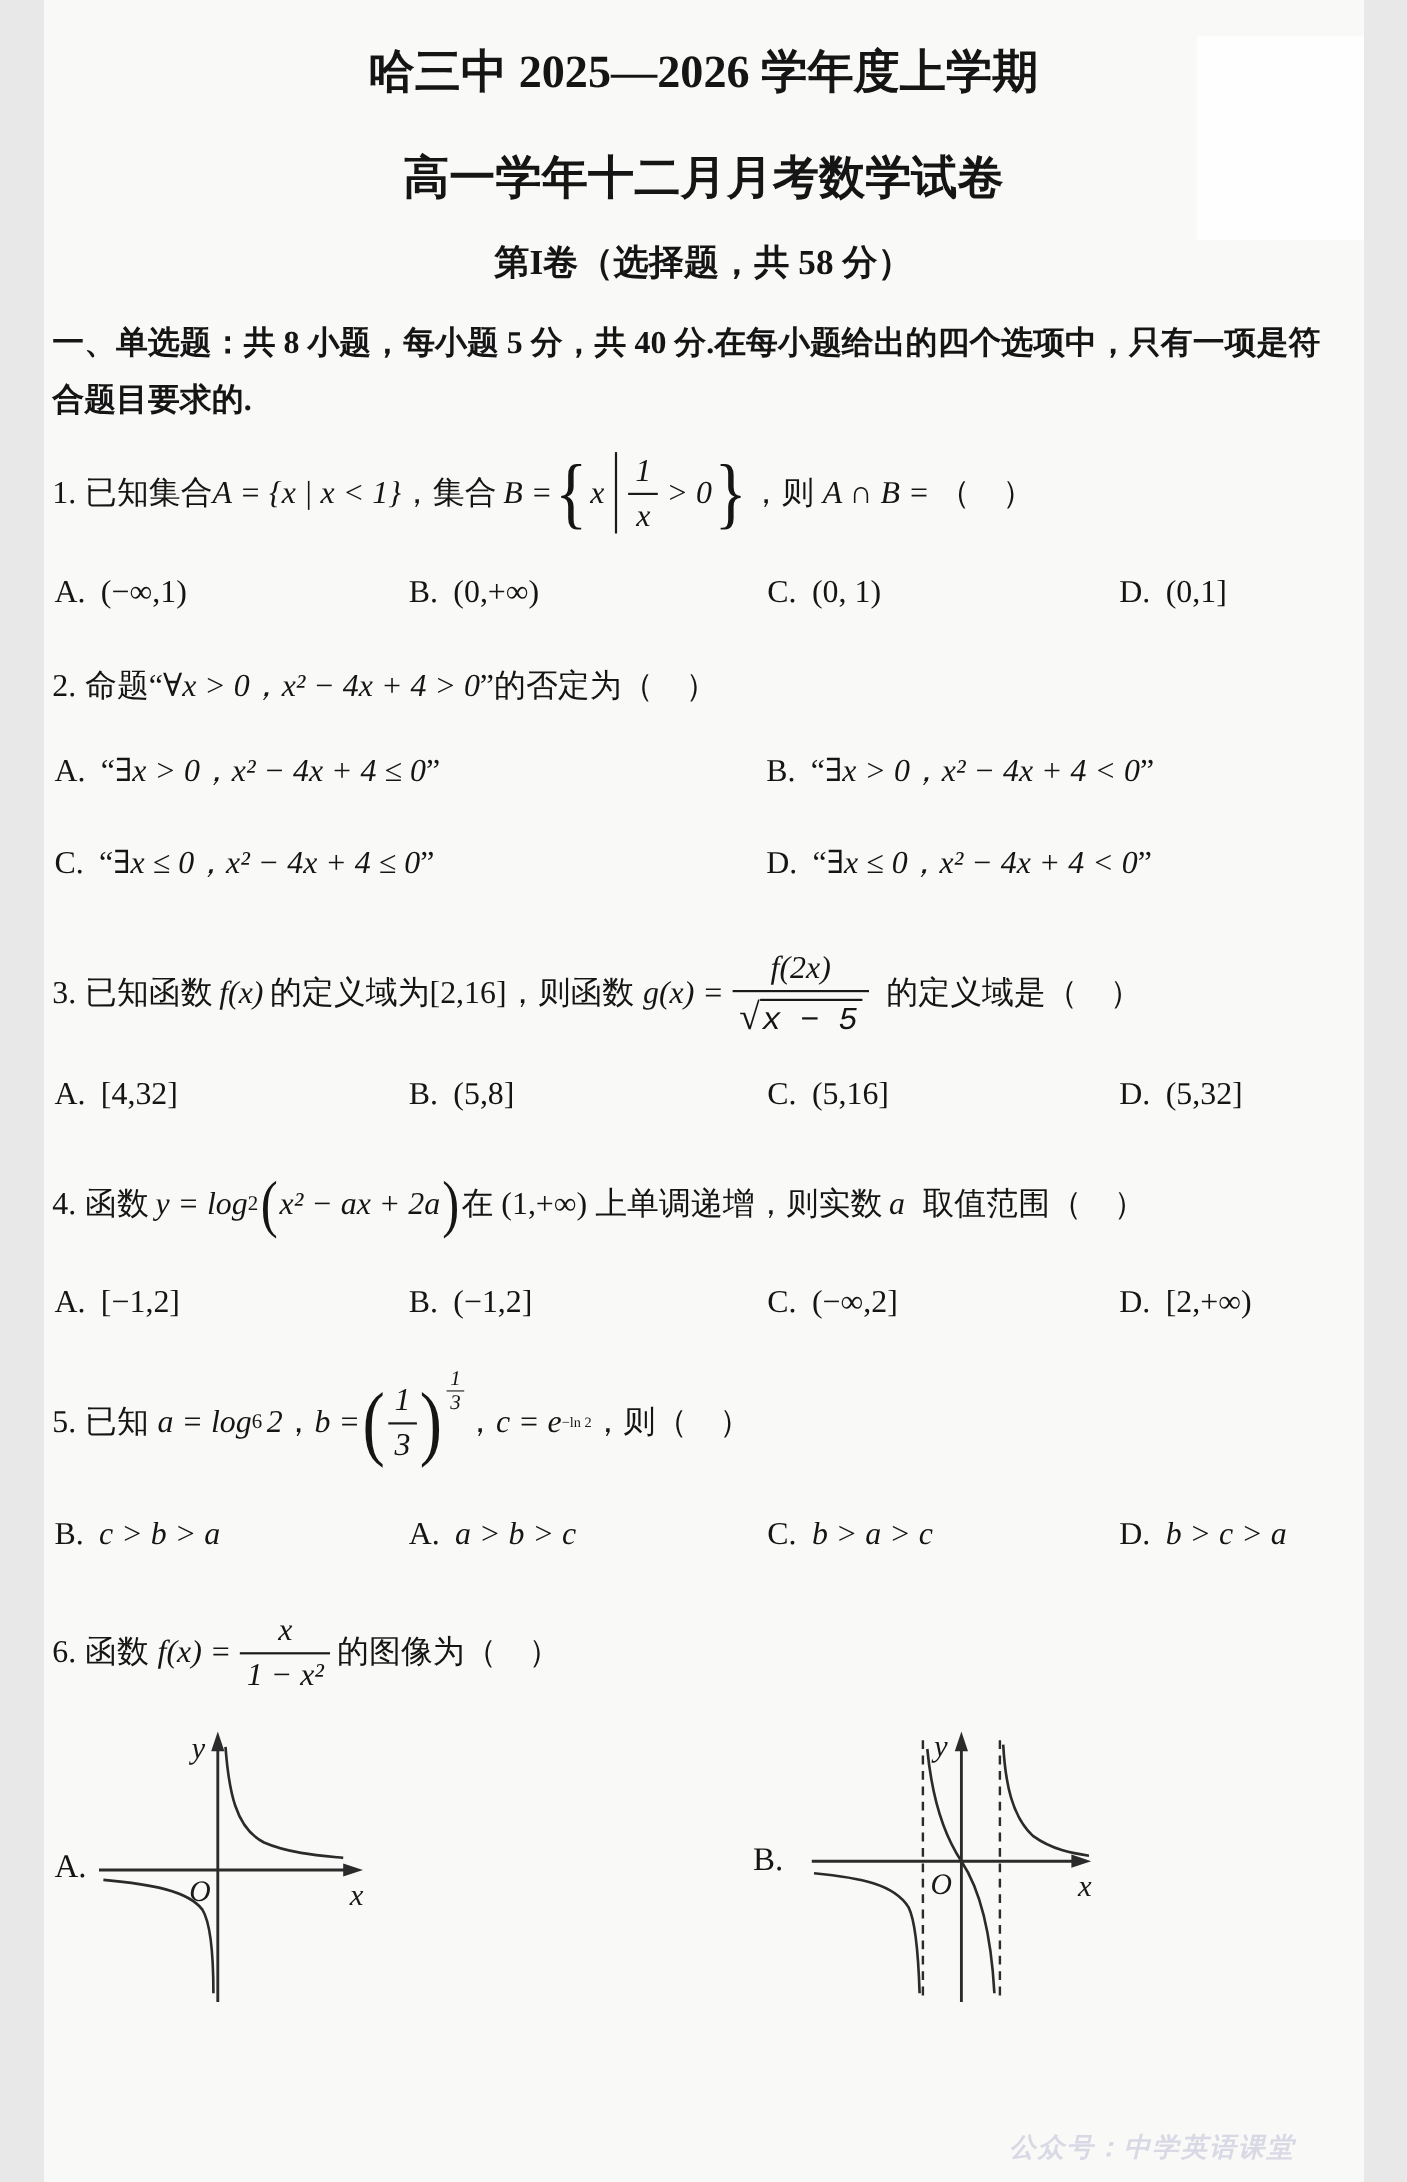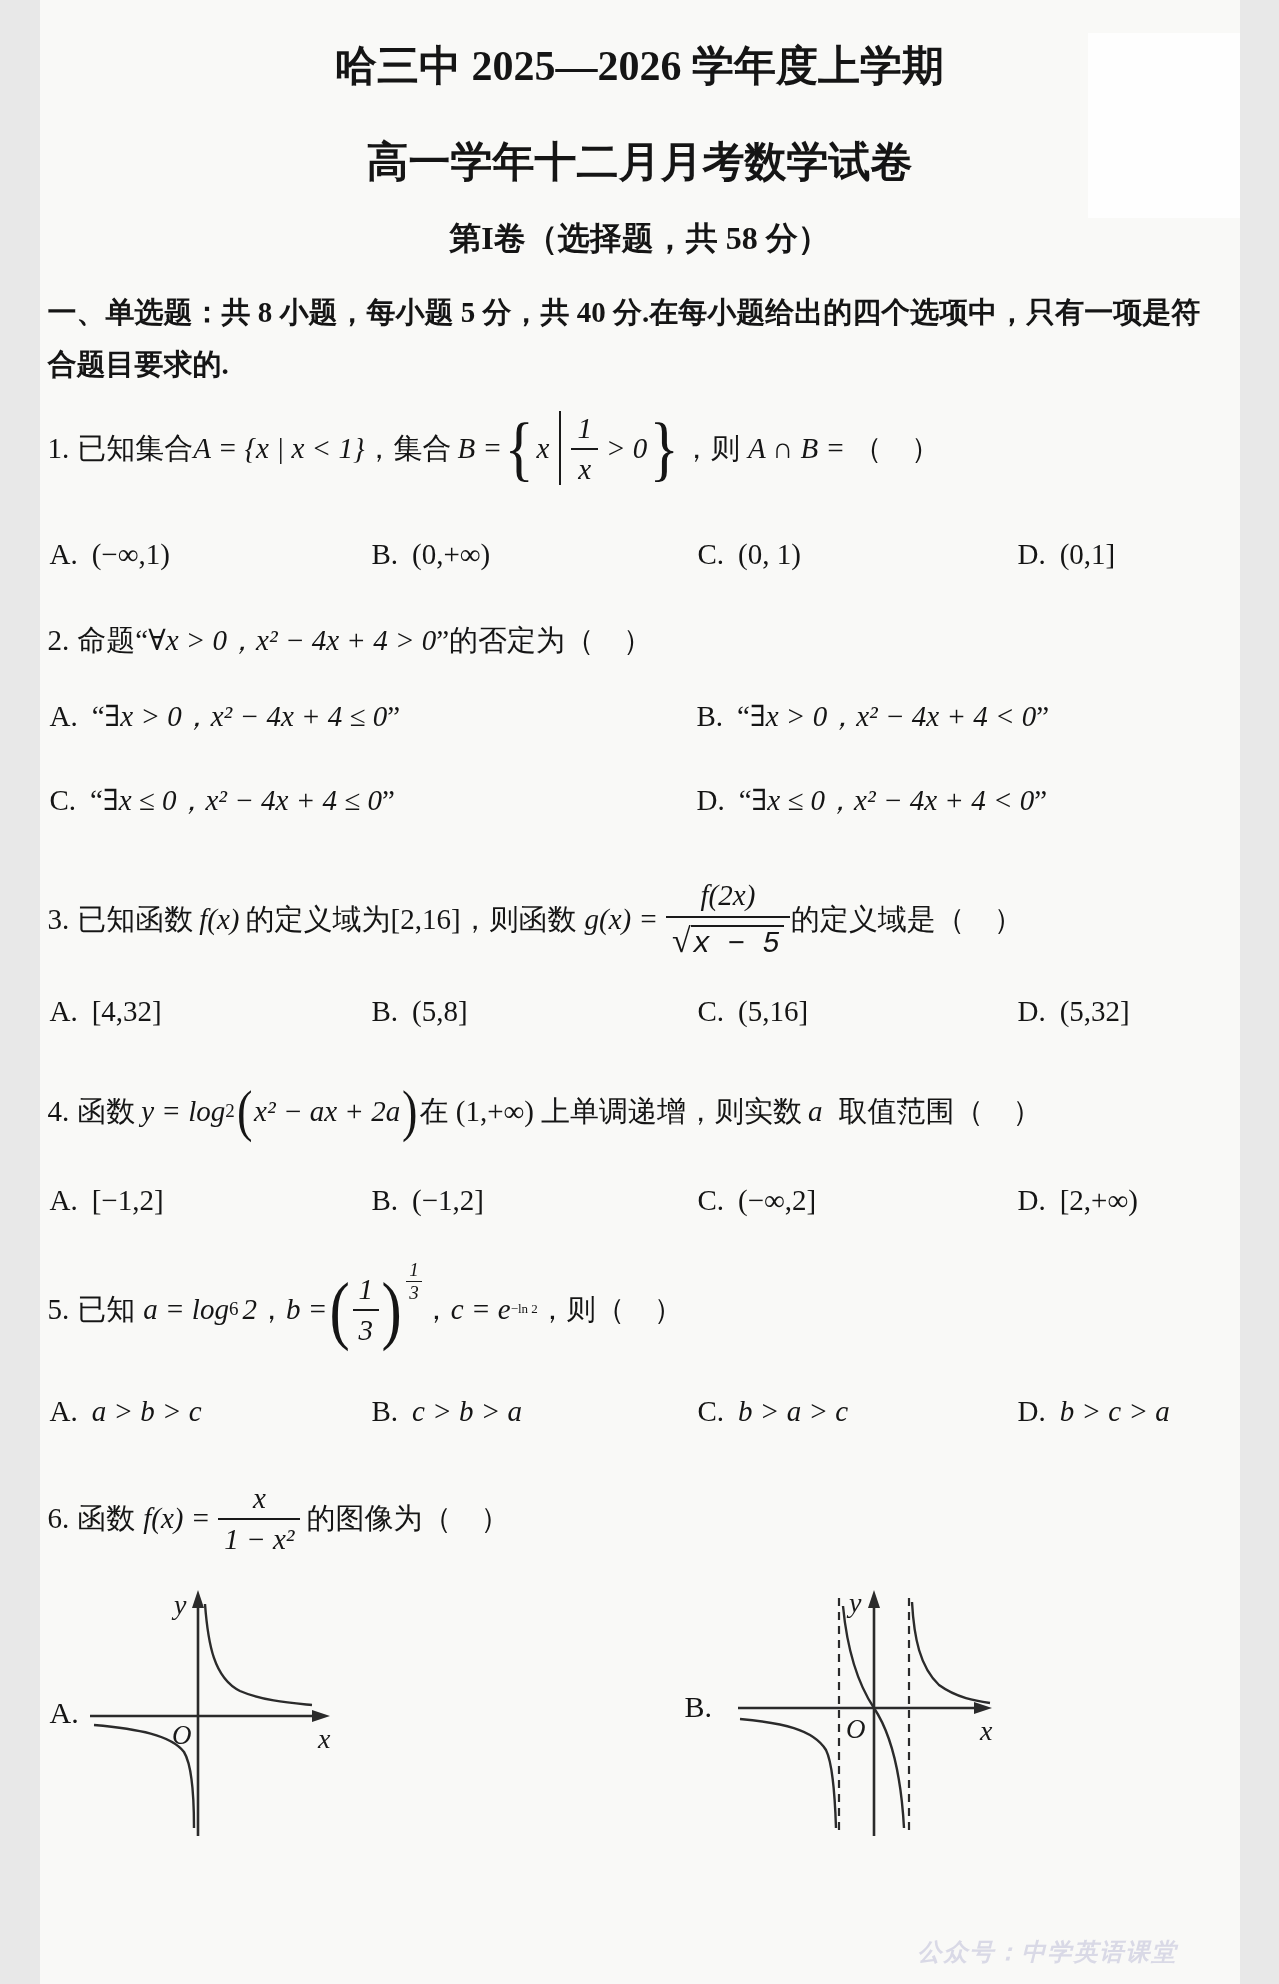--- a/index.html
+++ b/index.html
@@ -104,21 +104,21 @@
       <span class="frac fm">
         <span class="num">1</span>
         <span class="den">x</span>
       </span>
       <span class="fm" style="margin-left:8px;">&gt; 0</span>
       <span class="bigb">}</span>
       <span>，则</span>
       <span class="fm" style="margin:0 8px;">A ∩ B =</span>
       <span class="blank">（　）</span>
     </div>
-    <div class="opt-grid" style="margin-top:36px;">
+    <div class="opt-grid" style="margin-top:20px;">
       <span><span class="olab">A.</span><span class="oval">(−∞,1)</span></span>
       <span><span class="olab">B.</span><span class="oval">(0,+∞)</span></span>
       <span><span class="olab">C.</span><span class="oval">(0, 1)</span></span>
       <span><span class="olab">D.</span><span class="oval">(0,1]</span></span>
     </div>
   </div>
 
   <div class="qblock" style="margin-top:46px;">
     <div class="stem">
       <span>2.</span>
@@ -142,21 +142,21 @@
       <span>3.</span>
         <span class="gap"></span>
       <span>已知函数</span>
       <span class="fm" style="margin:0 6px;">f(x)</span>
       <span>的定义域为[2,16]，则函数</span>
       <span class="fm" style="margin:0 8px;">g(x) =</span>
       <span class="frac fm">
         <span class="num">f(2x)</span>
         <span class="den sqrt"><span class="rad">√</span><span class="cand">x − 5</span></span>
       </span>
-      <span style="margin-left:1px;">的定义域是（　）</span>
+      <span style="margin-left:16px;">的定义域是（　）</span>
     </div>
     <div class="opt-grid" style="margin-top:26px;">
       <span><span class="olab">A.</span><span class="oval">[4,32]</span></span>
       <span><span class="olab">B.</span><span class="oval">(5,8]</span></span>
       <span><span class="olab">C.</span><span class="oval">(5,16]</span></span>
       <span><span class="olab">D.</span><span class="oval">(5,32]</span></span>
     </div>
   </div>
 
   <div class="qblock" style="margin-top:52px;">
@@ -202,22 +202,22 @@
           <span class="num">1</span>
           <span class="den">3</span>
         </span>
       </span>
       <span>，</span>
       <span class="fm">c = e</span>
         <sup class="sm">−ln 2</sup>
       <span>，则（　）</span>
     </div>
     <div class="opt-grid" style="margin-top:30px;">
+      <span><span class="olab">B.</span><span class="fm oval">c &gt; b &gt; a</span></span>
       <span><span class="olab">A.</span><span class="fm oval">a &gt; b &gt; c</span></span>
-      <span><span class="olab">B.</span><span class="fm oval">c &gt; b &gt; a</span></span>
       <span><span class="olab">C.</span><span class="fm oval">b &gt; a &gt; c</span></span>
       <span><span class="olab">D.</span><span class="fm oval">b &gt; c &gt; a</span></span>
     </div>
   </div>
 
   <div class="qblock" style="margin-top:42px;">
     <div class="stem" style="height:96px;">
       <span>6.</span>
         <span class="gap"></span>
       <span>函数</span>

